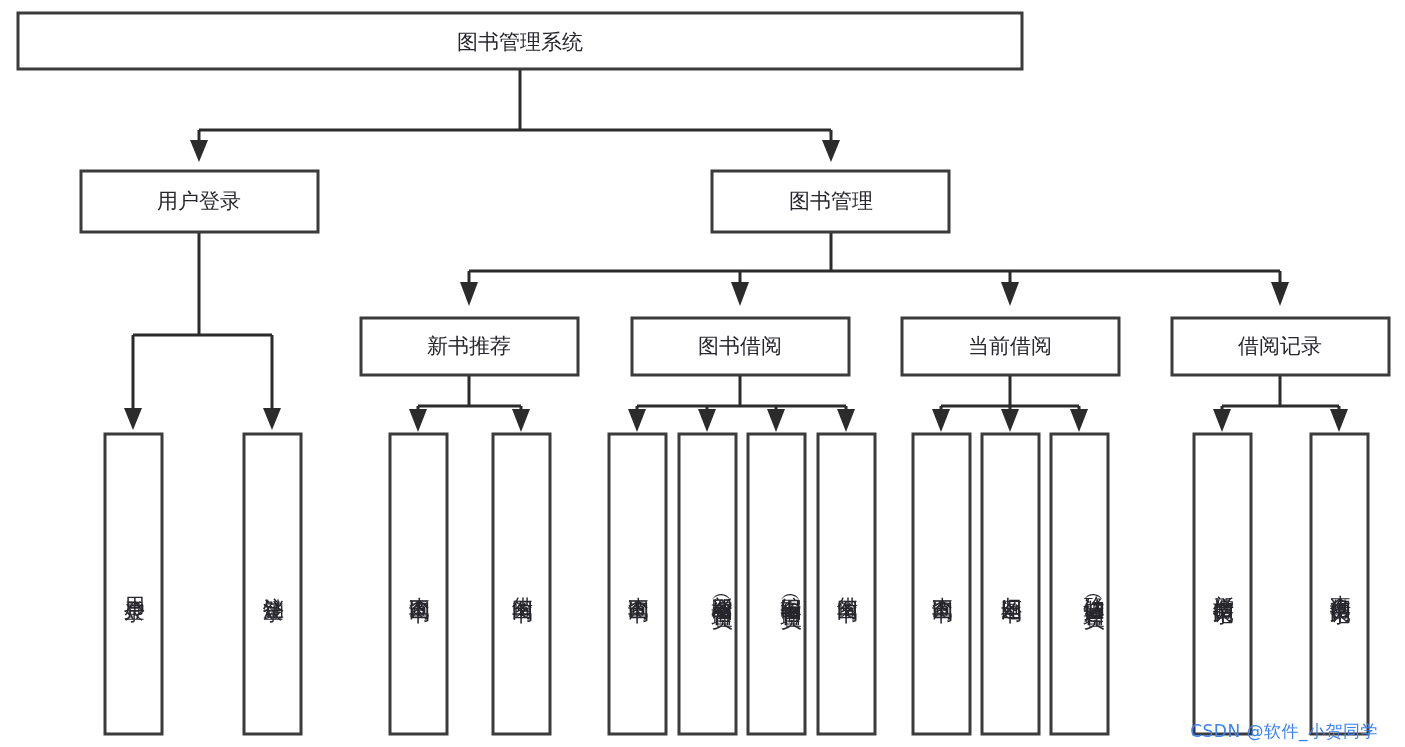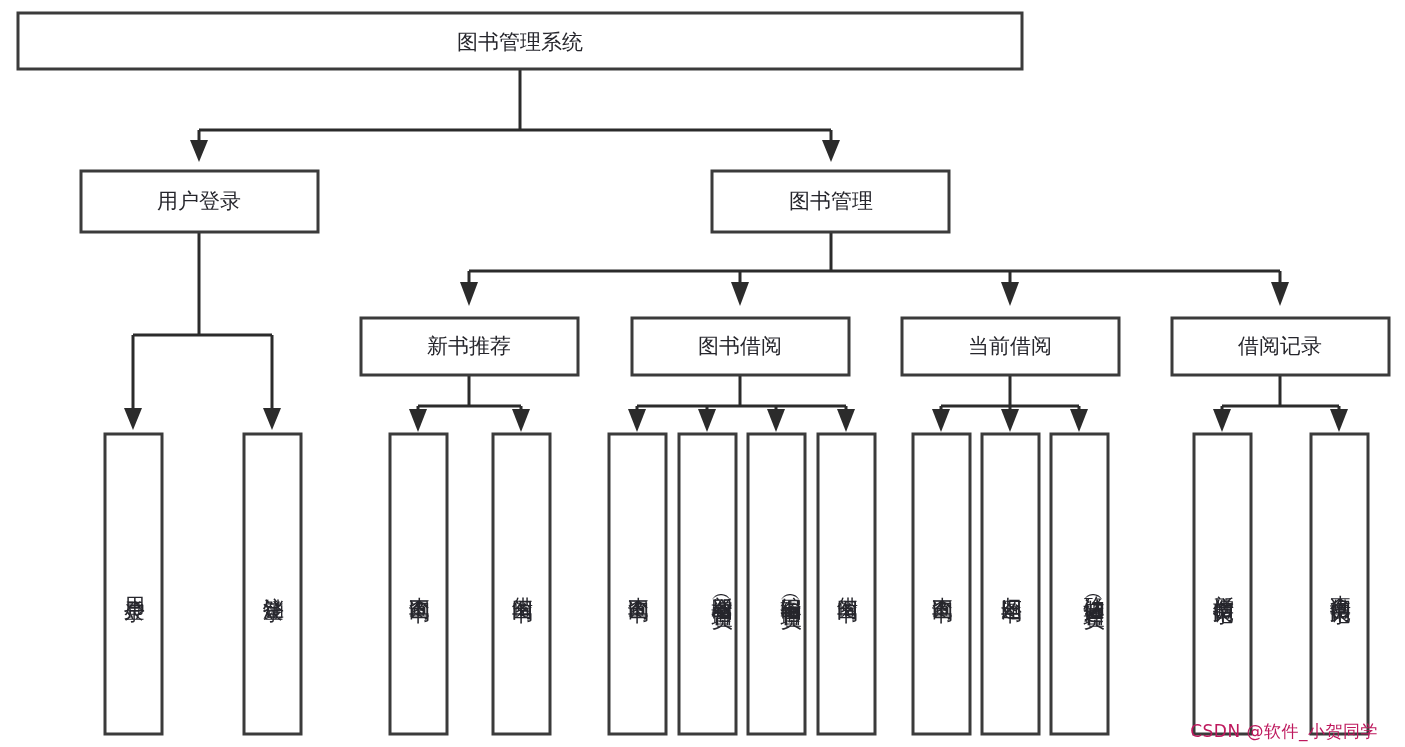--- a/index.html
+++ b/index.html
@@ -63,21 +63,21 @@
     letter-spacing: 2px;
     white-space: nowrap;
     pointer-events: none;
   }
   .watermark {
     position: absolute;
     right: 12px;
     bottom: 4px;
     font-family: "DejaVu Sans", "Liberation Sans", sans-serif;
     font-size: 17px;
-    color: #be185d;
+    color: #3b82f6;
     letter-spacing: 0.5px;
     white-space: nowrap;
   }
 </style>
 </head>
 <body>
 
 <div id="diagram-root">
 
   <svg id="tree-svg" viewBox="0 0 1405 747">

